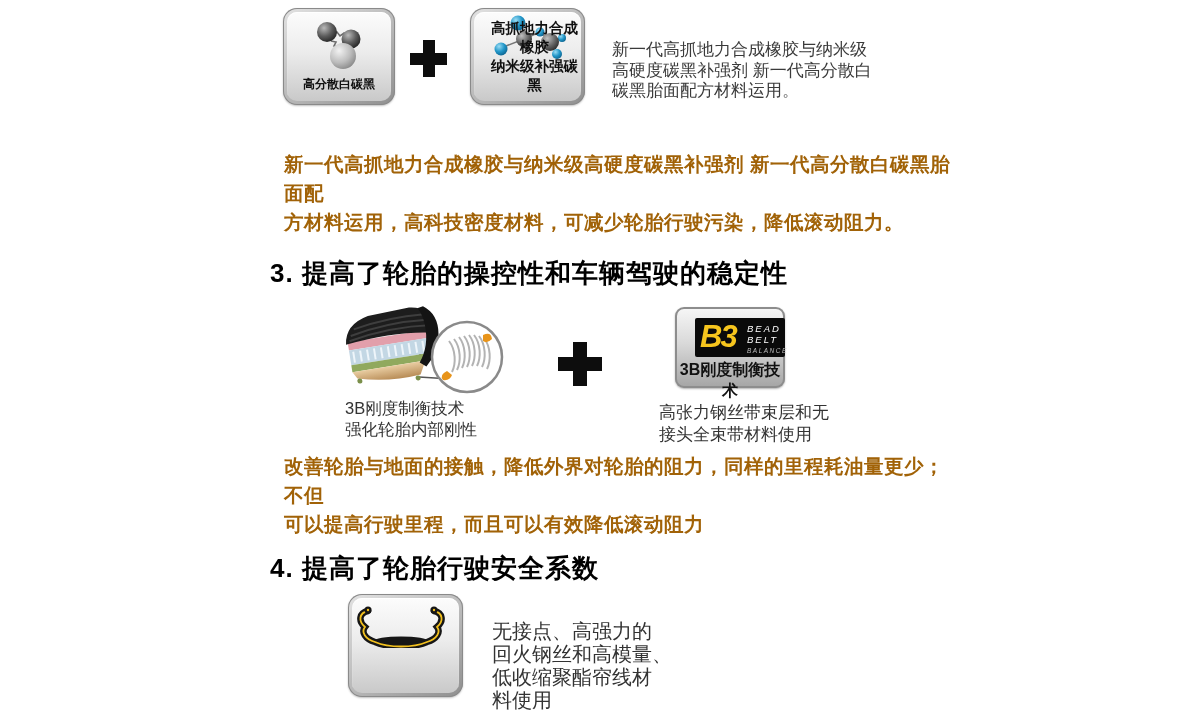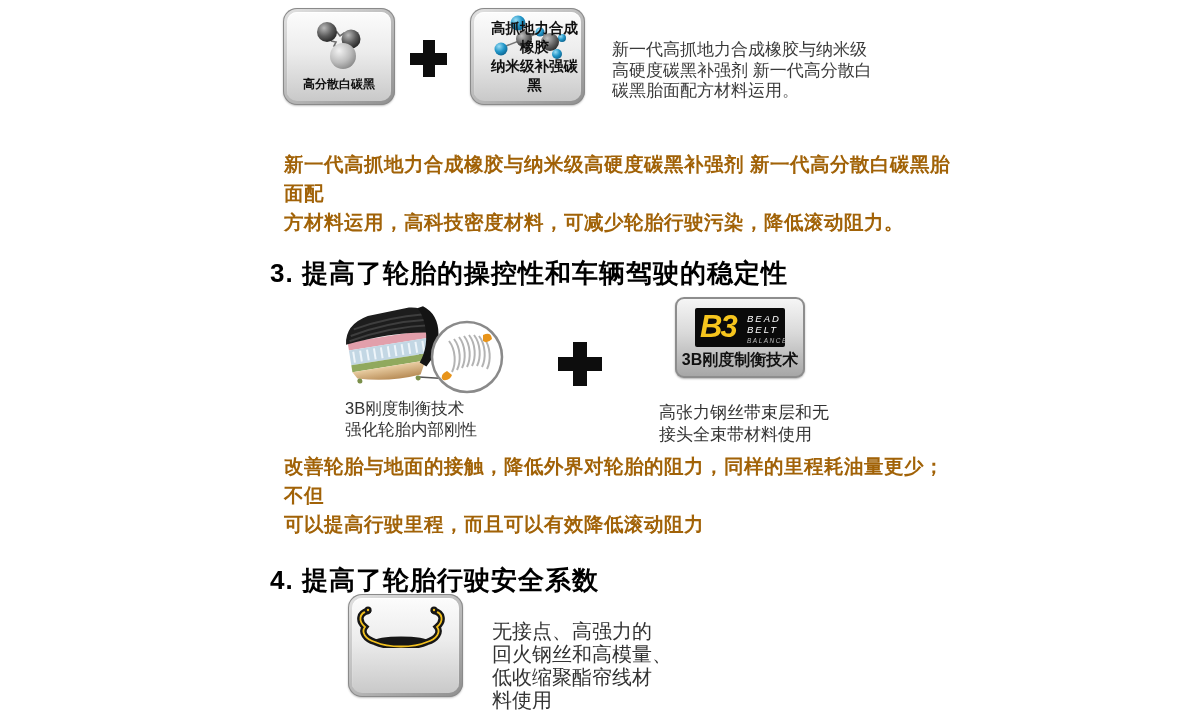--- a/index.html
+++ b/index.html
@@ -24,21 +24,21 @@
   .plus.big .h{margin-top:-7px;height:14px;}
   .plus.big .v{margin-left:-7px;width:14px;}
 
   .side-note{position:absolute;font-size:17px;line-height:20.5px;color:#3a3a3a;white-space:pre-line;}
   .para{position:absolute;margin:0;font-size:19.5px;line-height:29px;font-weight:700;color:#a16207;
         white-space:pre-line;letter-spacing:.5px;}
   .heading{position:absolute;margin:0;font-size:26px;font-weight:900;color:#000;letter-spacing:1px;}
   .caption{position:absolute;font-size:16.5px;line-height:21px;color:#333;white-space:pre-line;}
 
   
-  .badge{position:absolute;left:675px;top:297px;width:130px;height:81px;border-radius:9px;
+  .badge{position:absolute;left:675px;top:307px;width:110px;height:81px;border-radius:9px;
          background:linear-gradient(180deg,#f7f7f7 0%,#d9d9d9 45%,#a4a4a4 100%);
          box-shadow:inset 0 0 0 2px #8d8d8d, 0 1px 2px rgba(0,0,0,.3);}
   .badge-black{position:absolute;left:20px;top:11px;width:90px;height:39px;background:#0a0a0a;
          border-radius:2px;}
   .badge-logo{position:absolute;left:5px;top:2px;font-size:31px;line-height:34px;font-weight:900;
          font-style:italic;color:#f6c51d;letter-spacing:-2px;}
   .badge-word{position:absolute;left:52px;color:#fff;font-weight:400;font-style:italic;
          font-size:9.5px;letter-spacing:2px;line-height:10px;}
   .badge-word.w1{top:6px;} .badge-word.w2{top:17px;}
   .badge-word.w3{top:28px;font-size:6.5px;color:#bdbdbd;letter-spacing:1.5px;}
@@ -194,21 +194,21 @@
     </div>
     <div class="badge-label">3B刚度制衡技术</div>
   </div>
 
   <div class="caption" style="left:659px;top:402px;line-height:22px;font-size:17px;">高张力钢丝带束层和无
 接头全束带材料使用</div>
 
   <p class="para" style="left:284px;top:452px;width:670px;">改善轮胎与地面的接触，降低外界对轮胎的阻力，同样的里程耗油量更少；不但
 可以提高行驶里程，而且可以有效降低滚动阻力</p>
 
-  <h3 class="heading" style="left:270px;top:563px;">4. 提高了轮胎行驶安全系数</h3>
+  <h3 class="heading" style="left:270px;top:551px;">4. 提高了轮胎行驶安全系数</h3>
 
   <div class="icon-box" style="left:348px;top:594px;width:107px;height:95px;">
     <div class="icon-box-inner">
       <svg width="99" height="46" viewBox="0 0 99 46" style="position:absolute;left:0;top:4px;">
         <ellipse cx="49" cy="39" rx="27" ry="4.5" fill="#161616"></ellipse>
         <path d="M16,9 C7,11 6,19 13,25 C9,30 13,37 23,40 C37,46 61,46 75,40 C85,37 89,30 85,25 C92,19 91,11 82,9" fill="none" stroke="#161616" stroke-width="6.5" stroke-linecap="round"></path>
         <path d="M16,9 C7,11 6,19 13,25 C9,30 13,37 23,40 C37,46 61,46 75,40 C85,37 89,30 85,25 C92,19 91,11 82,9" fill="none" stroke="#f2c01e" stroke-width="1.8"></path>
         <circle cx="16" cy="8" r="3.6" fill="#161616"></circle>
           <circle cx="16" cy="8" r="1.2" fill="#f2c01e"></circle>
         <circle cx="82" cy="8" r="3.6" fill="#161616"></circle>

